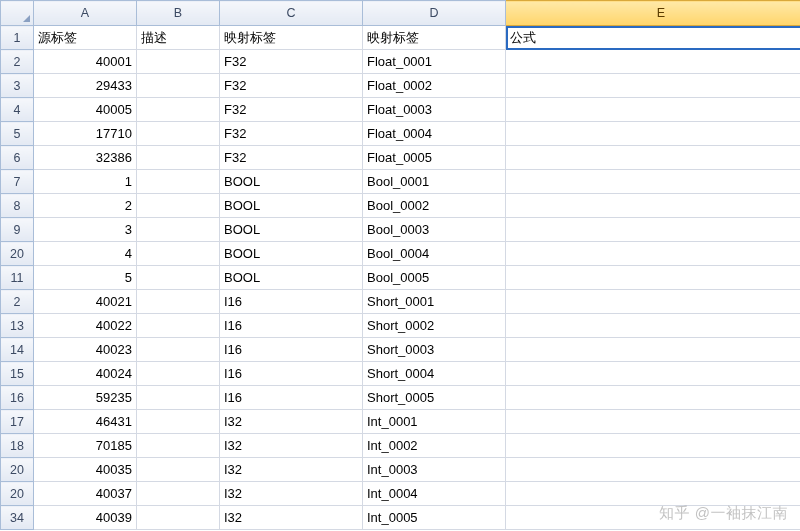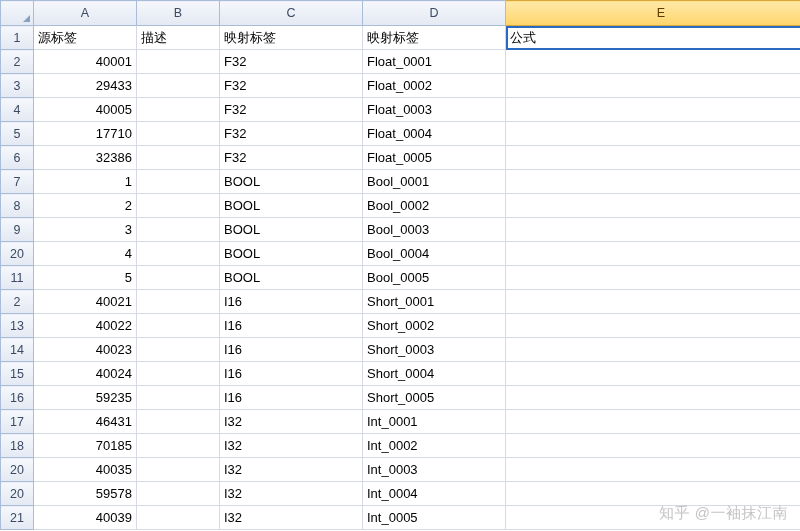--- a/index.html
+++ b/index.html
@@ -267,28 +267,28 @@
         <tr>
           <td class="rowhdr">20</td>
           <td class="cell cA num">40035</td>
           <td class="cell cB txt"></td>
           <td class="cell cC txt">I32</td>
           <td class="cell cD txt">Int_0003</td>
           <td class="cell cE txt"></td>
         </tr>
         <tr>
           <td class="rowhdr">20</td>
-          <td class="cell cA num">59578</td>
+          <td class="cell cA num">40037</td>
           <td class="cell cB txt"></td>
           <td class="cell cC txt">I32</td>
           <td class="cell cD txt">Int_0004</td>
           <td class="cell cE txt"></td>
         </tr>
         <tr>
-          <td class="rowhdr">21</td>
+          <td class="rowhdr">34</td>
           <td class="cell cA num">40039</td>
           <td class="cell cB txt"></td>
           <td class="cell cC txt">I32</td>
           <td class="cell cD txt">Int_0005</td>
           <td class="cell cE txt"></td>
         </tr>
       </tbody>
   </table>
 
   <div class="watermark">

